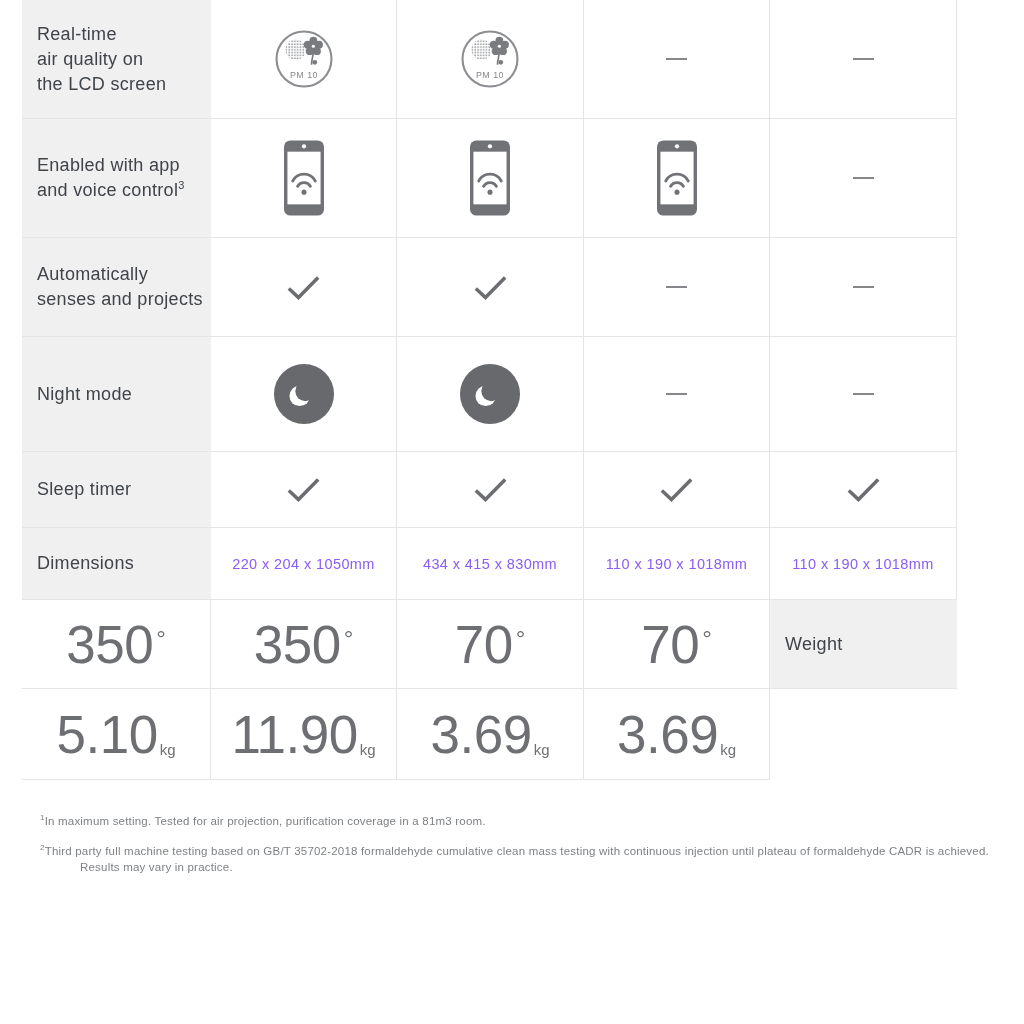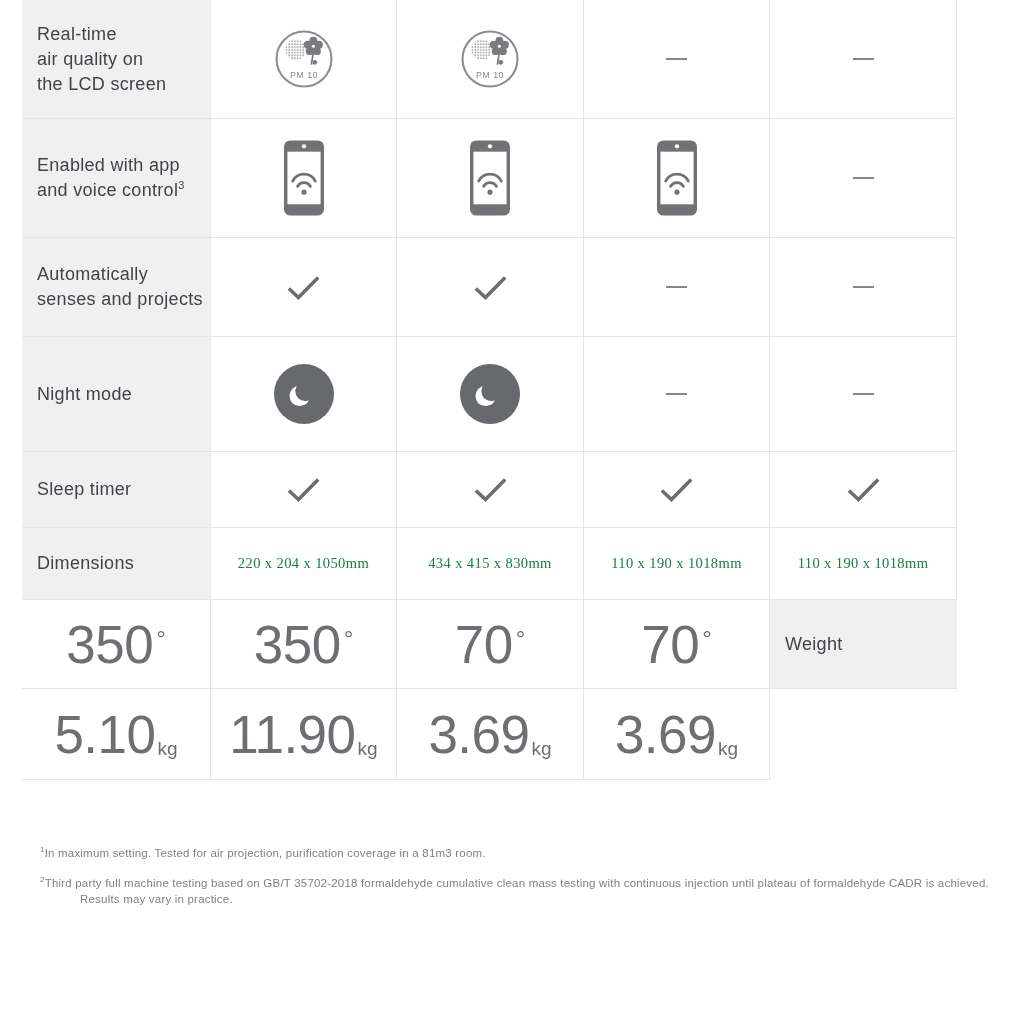--- a/index.html
+++ b/index.html
@@ -24,26 +24,26 @@
   .label-cell sup{font-size:11px;line-height:0;}
   .value-cell{
     background:#ffffff;border-right:1px solid #e5e5e7;
     display:flex;align-items:center;justify-content:center;
   }
   .ic-pm10{width:60px;height:60px;}
   .ic-phone{width:44px;height:78px;}
   .ic-check{width:33px;height:25px;}
   .ic-moon{width:62px;height:62px;}
   .dash{width:21px;height:2px;background:#85878a;display:block;}
-  .dim-text{font-size:14.5px;color:#15803d;letter-spacing:0.4px;font-family:Liberation Serif, serif;}
+  .dim-text{font-size:14.5px;color:#8b5cf6;letter-spacing:0.4px;}
   .big{color:#6d6f72;white-space:nowrap;}
   .big .num{font-size:53px;letter-spacing:-0.5px;text-align:right;}
   .big .unit-sup{font-size:24px;vertical-align:16px;margin-left:3px;}
-  .big .unit-sub{font-size:19px;vertical-align:-2px;margin-left:2px;text-align:right;}
-  .footnotes{position:absolute;left:40px;top:844px;width:950px;}
+  .big .unit-sub{font-size:15px;vertical-align:-2px;margin-left:2px;text-align:right;}
+  .footnotes{position:absolute;left:40px;top:812px;width:950px;}
   .fn{margin:0 0 12px 0;font-size:11.5px;line-height:1.45;color:#7e8184;letter-spacing:0.2px;}
   .fn sup{font-size:8px;}
   .fn .fn-line2{display:block;margin-left:40px;}
   .svg-defs{position:absolute;width:0;height:0;overflow:hidden;}
 </style>
 </head>
 <body>
 
 <svg class="svg-defs" aria-hidden="true">
   <defs>

